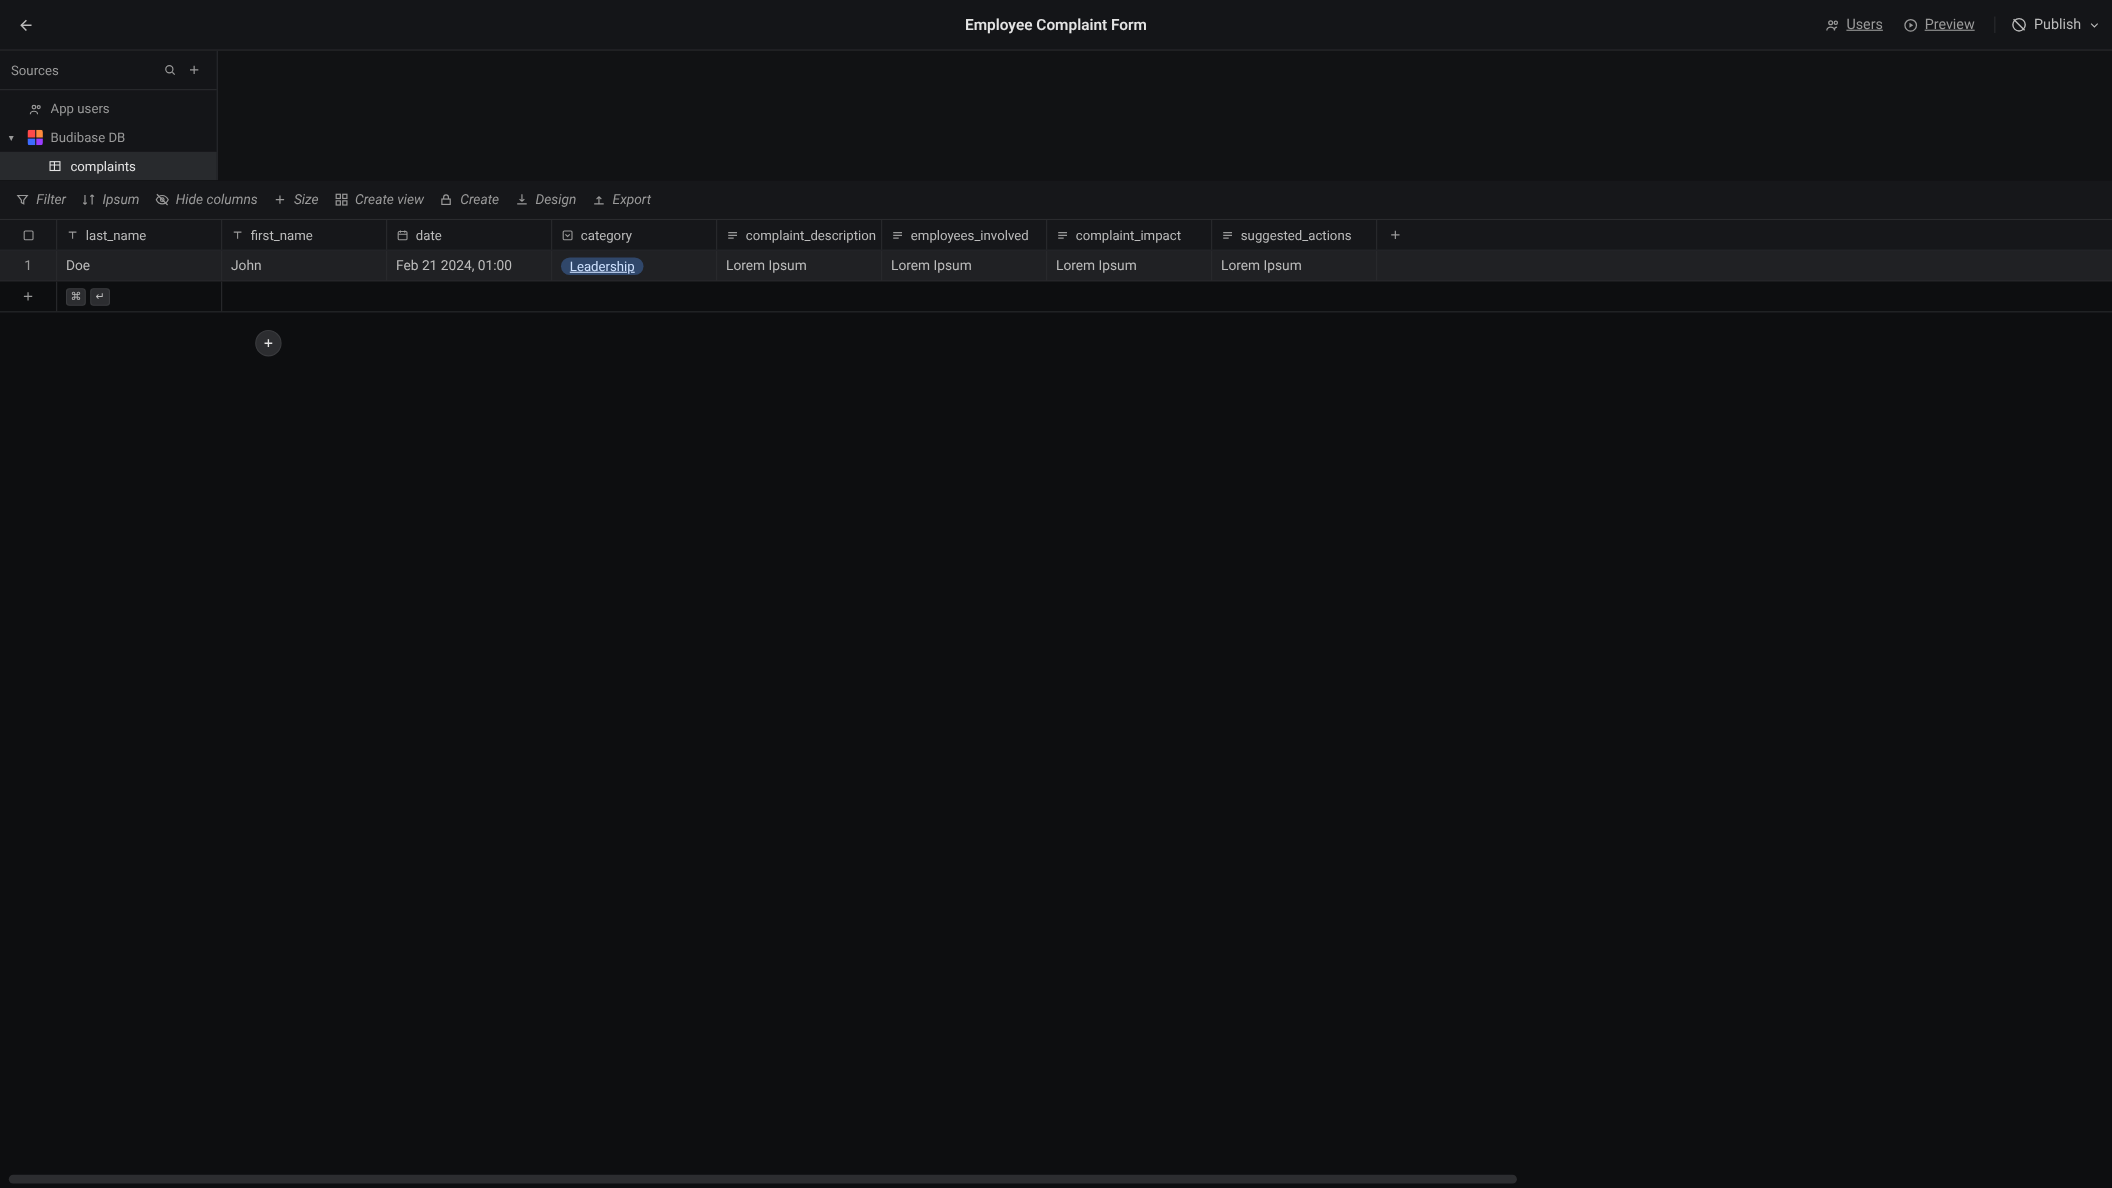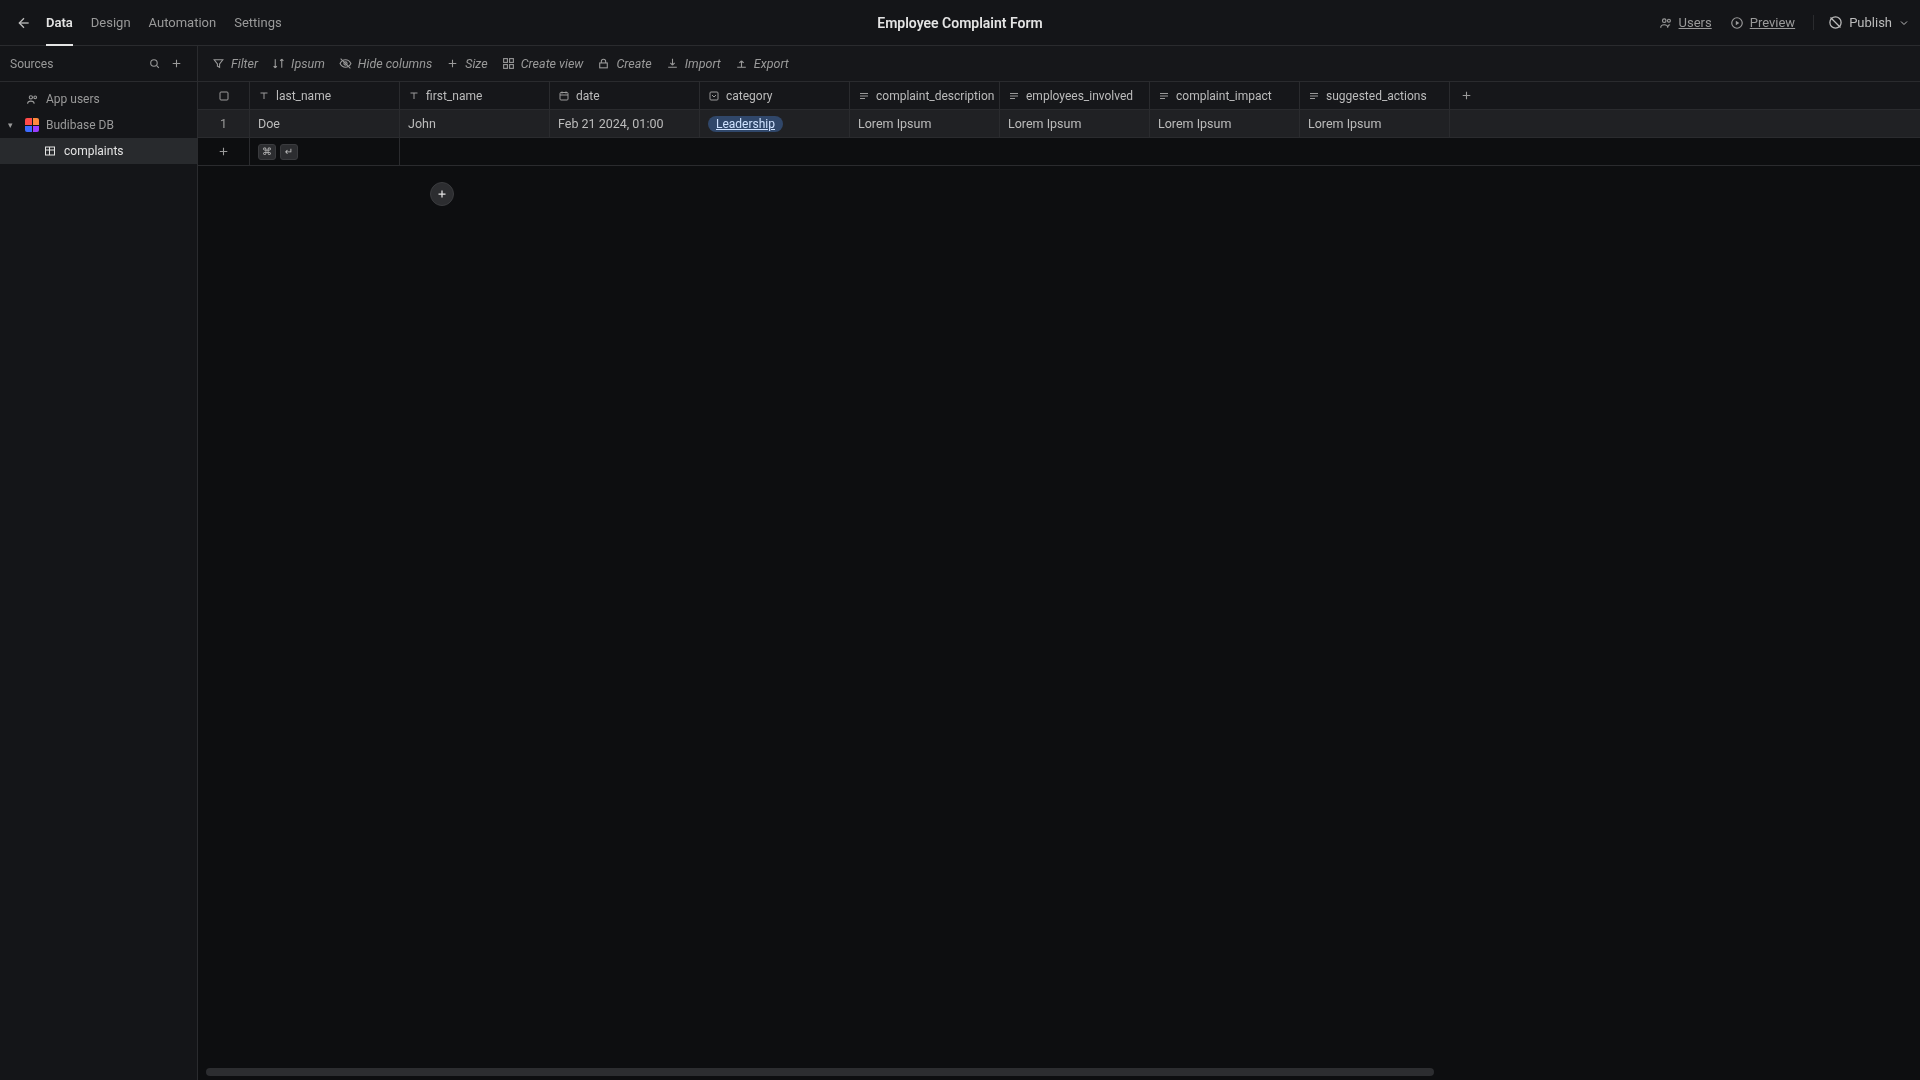--- a/index.html
+++ b/index.html
@@ -101,20 +101,21 @@
   .topbar .publish {
     display: flex; align-items: center; gap: 6px;
     color: var(--text-mid);
     cursor: pointer;
   }
 
   
   .main {
     display: flex;
     height: calc(1080px - 46px);
+    flex-direction: column;
   }
 
   
   .sidebar {
     width: 198px;
     background: var(--bg-panel);
     border-right: 1px solid var(--border);
     display: flex;
     flex-direction: column;
   }
@@ -326,26 +327,20 @@
 </style>
 </head>
 <body>
 
 <div class="topbar">
   <div class="back">
     <svg width="16" height="16" viewBox="0 0 24 24" fill="none" stroke="currentColor" stroke-width="2">
         <path d="M19 12H5"></path>
         <path d="M12 19l-7-7 7-7"></path>
       </svg>
-  </div>
-  <div class="tabs">
-    <div class="tab active">Data</div>
-    <div class="tab">Design</div>
-    <div class="tab">Automation</div>
-    <div class="tab">Settings</div>
   </div>
   <div class="title">Employee Complaint Form</div>
   <div class="spacer"></div>
   <div class="right">
     <div class="rbtn">
       <svg width="14" height="14" viewBox="0 0 24 24" fill="none" stroke="currentColor" stroke-width="2">
           <circle cx="9" cy="8" r="3"></circle>
           <path d="M3 20c0-3 3-5 6-5s6 2 6 5"></path>
           <circle cx="17" cy="8" r="2.5"></circle>
           <path d="M15 19c0-2.5 2-4 4-4"></path>
@@ -469,21 +464,21 @@
         <svg width="13" height="13" viewBox="0 0 24 24" fill="none" stroke="currentColor" stroke-width="2">
             <rect x="5" y="11" width="14" height="9"></rect>
             <path d="M8 11V8a4 4 0 118 0v3"></path>
           </svg>
         <span>Create</span>
       </div>
       <div class="tbtn">
         <svg width="13" height="13" viewBox="0 0 24 24" fill="none" stroke="currentColor" stroke-width="2">
             <path d="M12 3v12M12 15l-4-4M12 15l4-4M4 19h16"></path>
           </svg>
-        <span>Import</span>
+        <span>Design</span>
       </div>
       <div class="tbtn">
         <svg width="13" height="13" viewBox="0 0 24 24" fill="none" stroke="currentColor" stroke-width="2">
             <path d="M12 19V7M12 7l-4 4M12 7l4 4M4 19h16"></path>
           </svg>
         <span>Export</span>
       </div>
     </div>
 
     <div class="grid">

